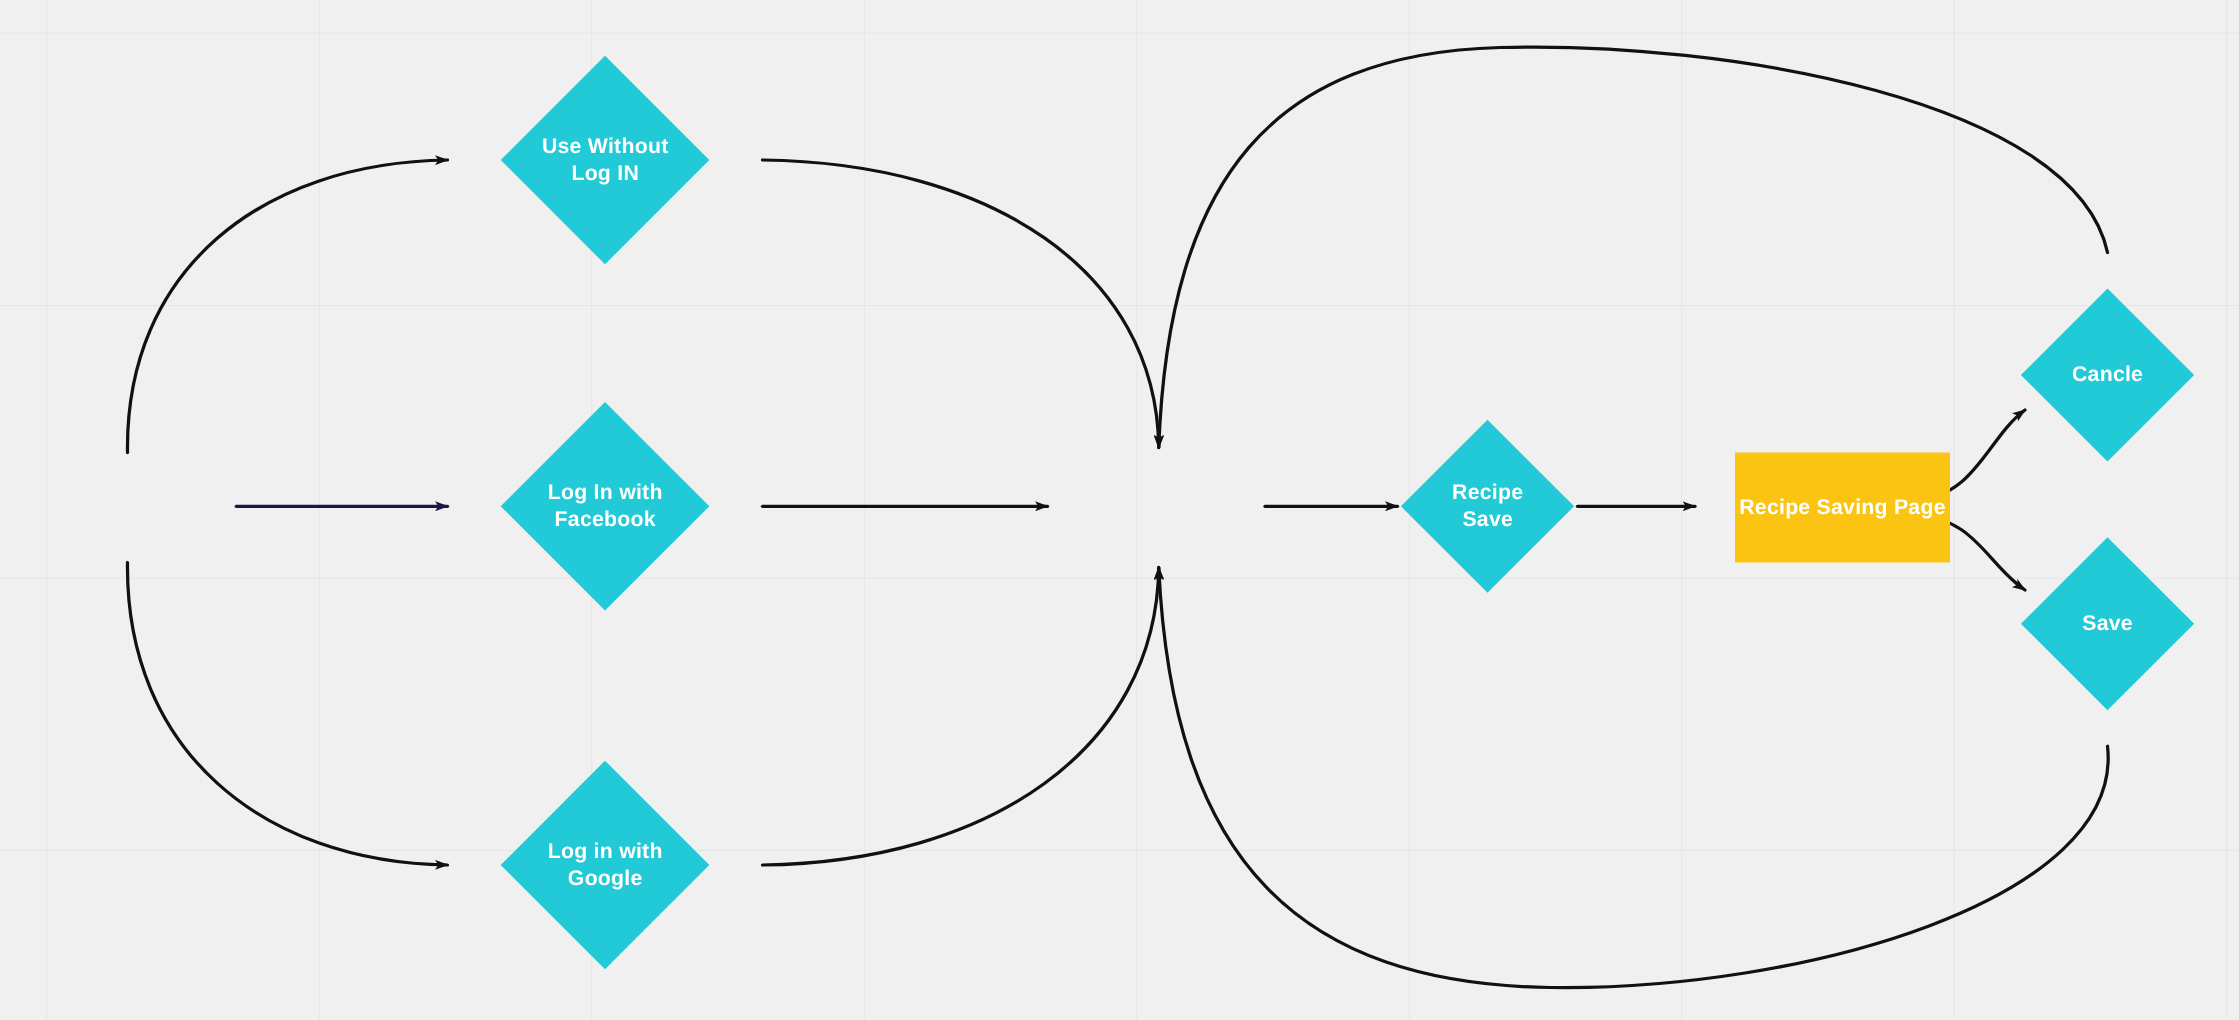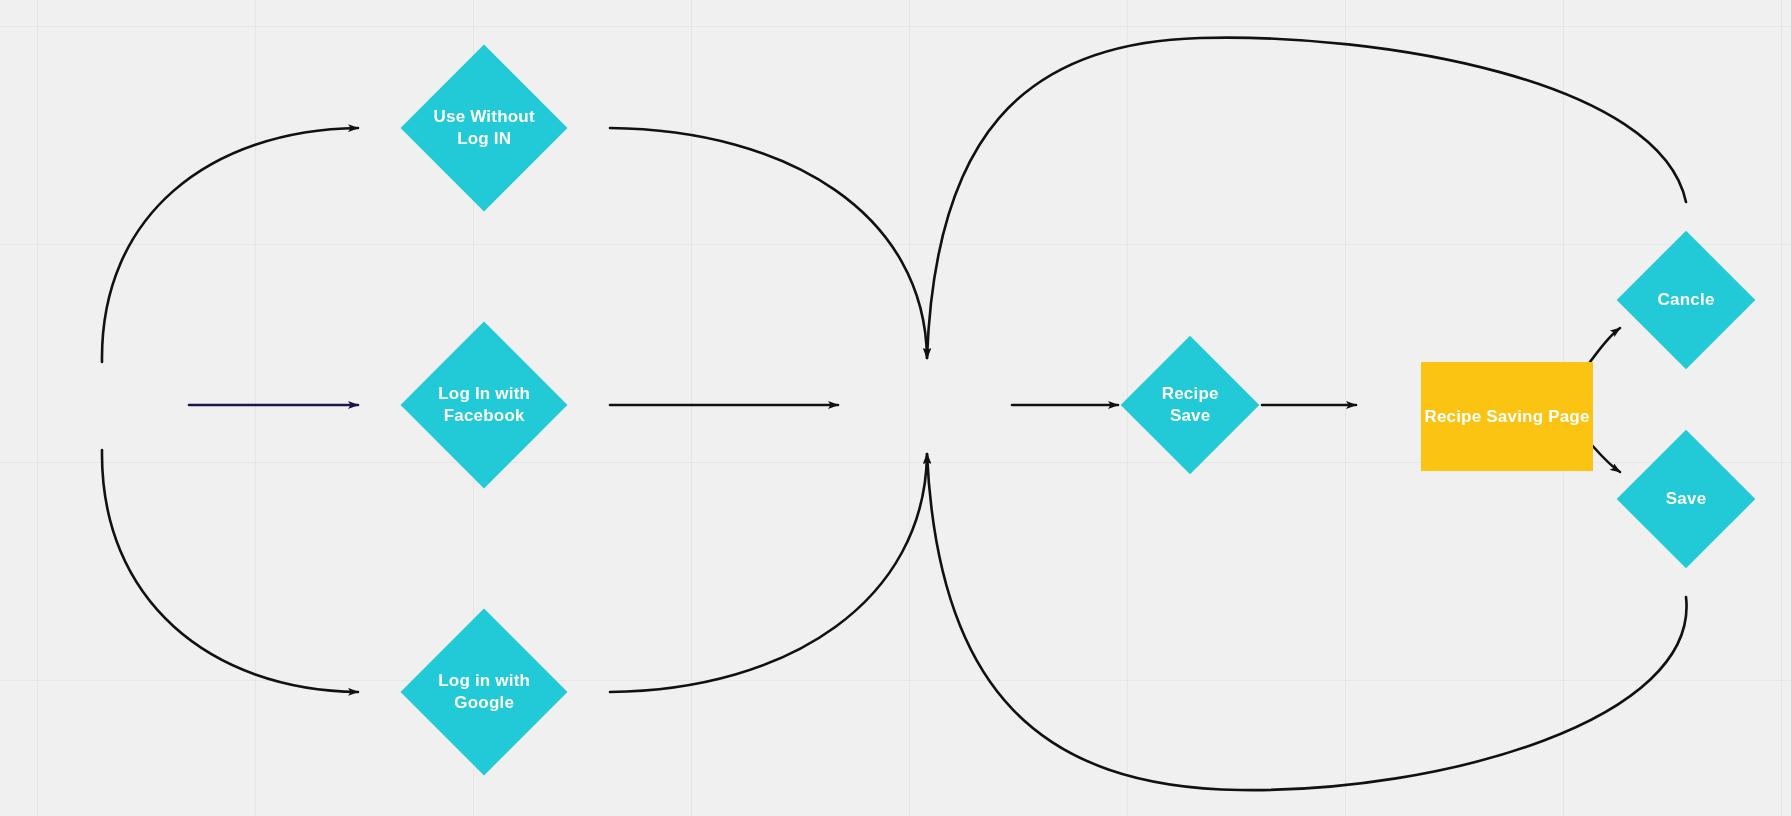--- a/index.html
+++ b/index.html
@@ -102,21 +102,21 @@
 
   <div class="node node-diamond" style="left: 425px; top: 633px; width: 118px; height: 118px; background: rgb(34, 201, 214);">
     <span class="node-label">Log in with Google</span>
   </div>
 
 
   <div class="node node-diamond" style="left: 1141px; top: 356px; width: 98px; height: 98px; background: rgb(34, 201, 214);">
     <span class="node-label">Recipe Save</span>
   </div>
 
-  <div class="node node-rect" style="left: 1421px; top: 362px; width: 172px; height: 109px; background: rgb(251, 196, 18);">
+  <div class="node node-rect" style="left: 1388px; top: 362px; width: 172px; height: 88px; background: rgb(251, 196, 18);">
     <span class="node-label">Recipe Saving Page</span>
   </div>
 
   <div class="node node-diamond" style="left: 1637px; top: 251px; width: 98px; height: 98px; background: rgb(34, 201, 214);">
     <span class="node-label">Cancle</span>
   </div>
 
   <div class="node node-diamond" style="left: 1637px; top: 450px; width: 98px; height: 98px; background: rgb(34, 201, 214);">
     <span class="node-label">Save</span>
   </div>

